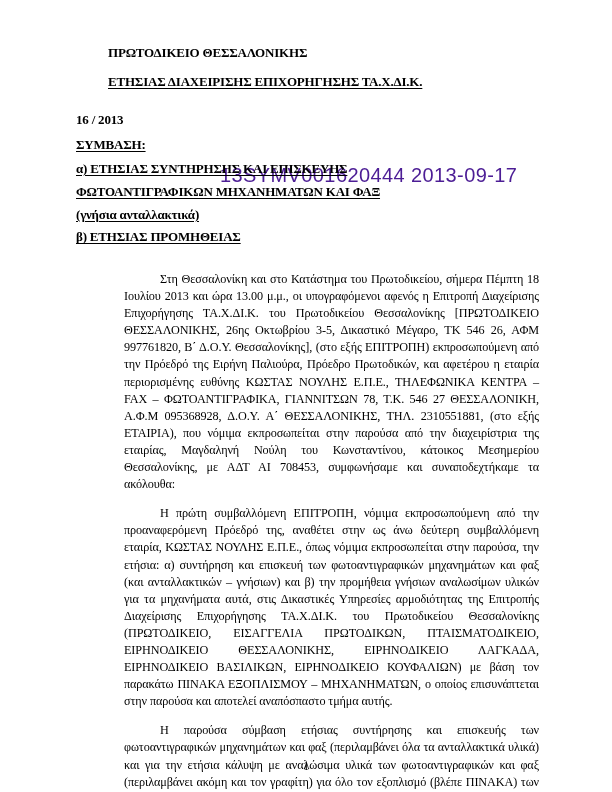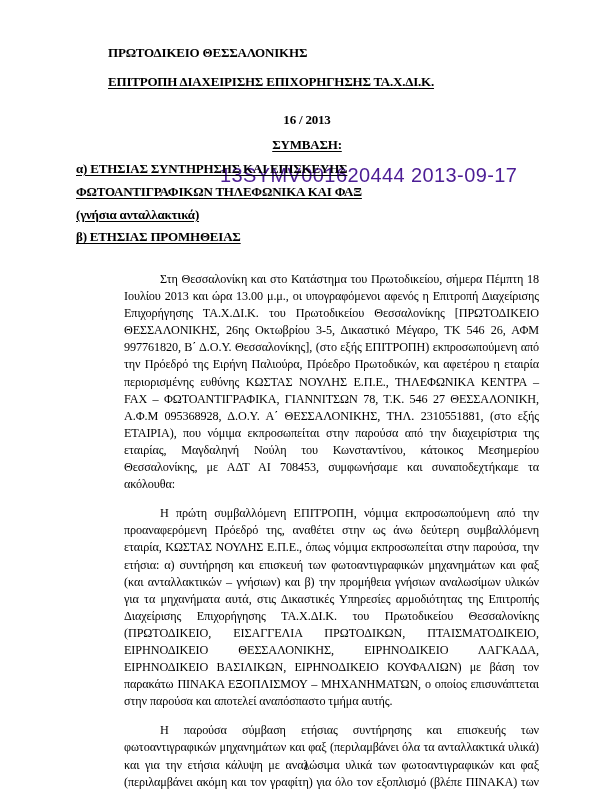--- a/index.html
+++ b/index.html
@@ -44,21 +44,20 @@
     top: 74px;
     text-decoration: underline;
     text-underline-offset: 2px;
     text-decoration-thickness: 1.3px;
   }
   
   .title-center {
     position: absolute;
     left: 76px;
     width: 462px;
-    text-align: center;
     z-index: 1;
     font-weight: bold;
     font-size: 13px;
     letter-spacing: -0.2px;
   }
   .contract-number { top: 112px; }
   .contract-label  {
     top: 137px;
     text-decoration: underline;
     text-underline-offset: 2px;
@@ -111,29 +110,29 @@
 </style>
 </head>
 <body>
 
 <div class="page">
 
   <div class="watermark">13SYMV001620444 2013-09-17</div>
 
   <div class="hdr hdr-court">ΠΡΩΤΟΔΙΚΕΙΟ ΘΕΣΣΑΛΟΝΙΚΗΣ</div>
 
-  <div class="hdr hdr-committee">ΕΠΙΤΡΟΠΗ ΔΙΑΧΕΙΡΙΣΗΣ ΕΠΙΧΟΡΗΓΗΣΗΣ ΤΑ.Χ.ΔΙ.Κ.</div>
+  <div class="hdr hdr-committee">ΕΤΗΣΙΑΣ ΔΙΑΧΕΙΡΙΣΗΣ ΕΠΙΧΟΡΗΓΗΣΗΣ ΤΑ.Χ.ΔΙ.Κ.</div>
 
   <div class="title-center contract-number">16 / 2013</div>
 
   <div class="title-center contract-label">ΣΥΜΒΑΣΗ:</div>
 
   <div class="title-lines">
     <div>α) ΕΤΗΣΙΑΣ ΣΥΝΤΗΡΗΣΗΣ ΚΑΙ ΕΠΙΣΚΕΥΗΣ</div>
-    <div>ΦΩΤΟΑΝΤΙΓΡΑΦΙΚΩΝ ΤΗΛΕΦΩΝΙΚΑ ΚΑΙ ΦΑΞ</div>
+    <div>ΦΩΤΟΑΝΤΙΓΡΑΦΙΚΩΝ ΜΗΧΑΝΗΜΑΤΩΝ ΚΑΙ ΦΑΞ</div>
     <div>(γνήσια ανταλλακτικά)</div>
     <div>β) ΕΤΗΣΙΑΣ ΠΡΟΜΗΘΕΙΑΣ</div>
   </div>
 
   <div class="body-text">
     <p>Στη Θεσσαλονίκη και στο Κατάστημα του Πρωτοδικείου, σήμερα Πέμπτη 18 Ιουλίου 2013 και ώρα 13.00 μ.μ., οι υπογραφόμενοι αφενός η Επιτροπή Διαχείρισης Επιχορήγησης ΤΑ.Χ.ΔΙ.Κ. του Πρωτοδικείου Θεσσαλονίκης [ΠΡΩΤΟΔΙΚΕΙΟ ΘΕΣΣΑΛΟΝΙΚΗΣ, 26ης Οκτωβρίου 3-5, Δικαστικό Μέγαρο, ΤΚ 546 26, ΑΦΜ 997761820, Β΄ Δ.Ο.Υ. Θεσσαλονίκης], (στο εξής ΕΠΙΤΡΟΠΗ) εκπροσωπούμενη από την Πρόεδρό της Ειρήνη Παλιούρα, Πρόεδρο Πρωτοδικών, και αφετέρου η εταιρία περιορισμένης ευθύνης ΚΩΣΤΑΣ ΝΟΥΛΗΣ Ε.Π.Ε., ΤΗΛΕΦΩΝΙΚΑ ΚΕΝΤΡΑ – FAX – ΦΩΤΟΑΝΤΙΓΡΑΦΙΚΑ, ΓΙΑΝΝΙΤΣΩΝ 78, Τ.Κ. 546 27 ΘΕΣΣΑΛΟΝΙΚΗ, Α.Φ.Μ 095368928, Δ.Ο.Υ. Α΄ ΘΕΣΣΑΛΟΝΙΚΗΣ, ΤΗΛ. 2310551881, (στο εξής ΕΤΑΙΡΙΑ), που νόμιμα εκπροσωπείται στην παρούσα από την διαχειρίστρια της εταιρίας, Μαγδαληνή Νούλη του Κωνσταντίνου, κάτοικος Μεσημερίου Θεσσαλονίκης, με ΑΔΤ ΑΙ 708453, συμφωνήσαμε και συναποδεχτήκαμε τα ακόλουθα:</p>
     <p>Η πρώτη συμβαλλόμενη ΕΠΙΤΡΟΠΗ, νόμιμα εκπροσωπούμενη από την προαναφερόμενη Πρόεδρό της, αναθέτει στην ως άνω δεύτερη συμβαλλόμενη εταιρία, ΚΩΣΤΑΣ ΝΟΥΛΗΣ Ε.Π.Ε., όπως νόμιμα εκπροσωπείται στην παρούσα, την ετήσια: α) συντήρηση και επισκευή των φωτοαντιγραφικών μηχανημάτων και φαξ (και ανταλλακτικών – γνήσιων) και β) την προμήθεια γνήσιων αναλωσίμων υλικών για τα μηχανήματα αυτά, στις Δικαστικές Υπηρεσίες αρμοδιότητας της Επιτροπής Διαχείρισης Επιχορήγησης ΤΑ.Χ.ΔΙ.Κ. του Πρωτοδικείου Θεσσαλονίκης (ΠΡΩΤΟΔΙΚΕΙΟ, ΕΙΣΑΓΓΕΛΙΑ ΠΡΩΤΟΔΙΚΩΝ, ΠΤΑΙΣΜΑΤΟΔΙΚΕΙΟ, ΕΙΡΗΝΟΔΙΚΕΙΟ ΘΕΣΣΑΛΟΝΙΚΗΣ, ΕΙΡΗΝΟΔΙΚΕΙΟ ΛΑΓΚΑΔΑ, ΕΙΡΗΝΟΔΙΚΕΙΟ ΒΑΣΙΛΙΚΩΝ, ΕΙΡΗΝΟΔΙΚΕΙΟ ΚΟΥΦΑΛΙΩΝ) με βάση τον παρακάτω ΠΙΝΑΚΑ ΕΞΟΠΛΙΣΜΟΥ – ΜΗΧΑΝΗΜΑΤΩΝ, ο οποίος επισυνάπτεται στην παρούσα και αποτελεί αναπόσπαστο τμήμα αυτής.</p>
     <p>Η παρούσα σύμβαση ετήσιας συντήρησης και επισκευής των φωτοαντιγραφικών μηχανημάτων και φαξ (περιλαμβάνει όλα τα ανταλλακτικά υλικά) και για την ετήσια κάλυψη με αναλώσιμα υλικά των φωτοαντιγραφικών και φαξ (περιλαμβάνει ακόμη και τον γραφίτη) για όλο τον εξοπλισμό (βλέπε ΠΙΝΑΚΑ) των Δικαστικών Υπηρεσιών αρμοδιότητας της Επιτροπής Διαχείρισης Επιχορήγησης ΤΑ.Χ.ΔΙ.Κ. του Πρωτοδικείου Θεσσαλονίκης γίνεται μετά :</p>
   </div>
 

